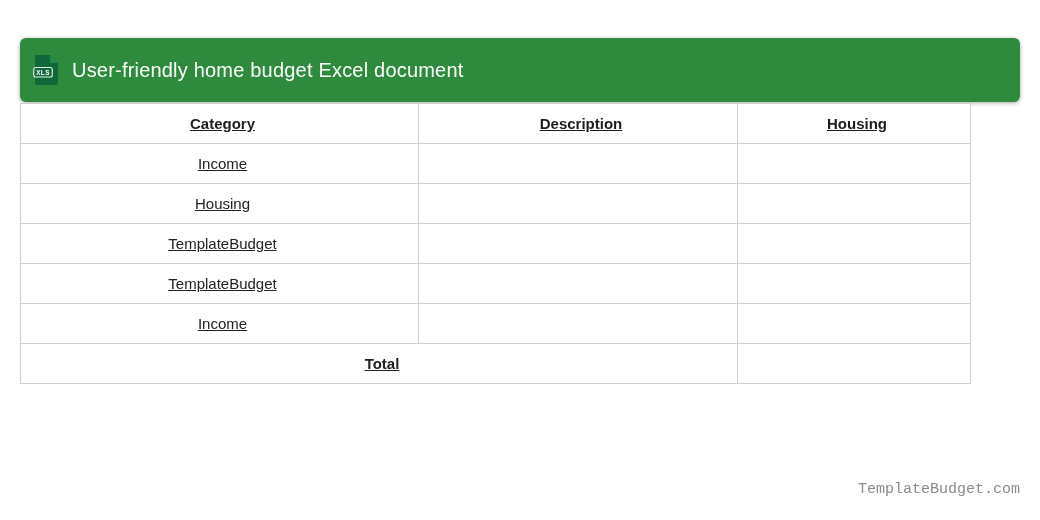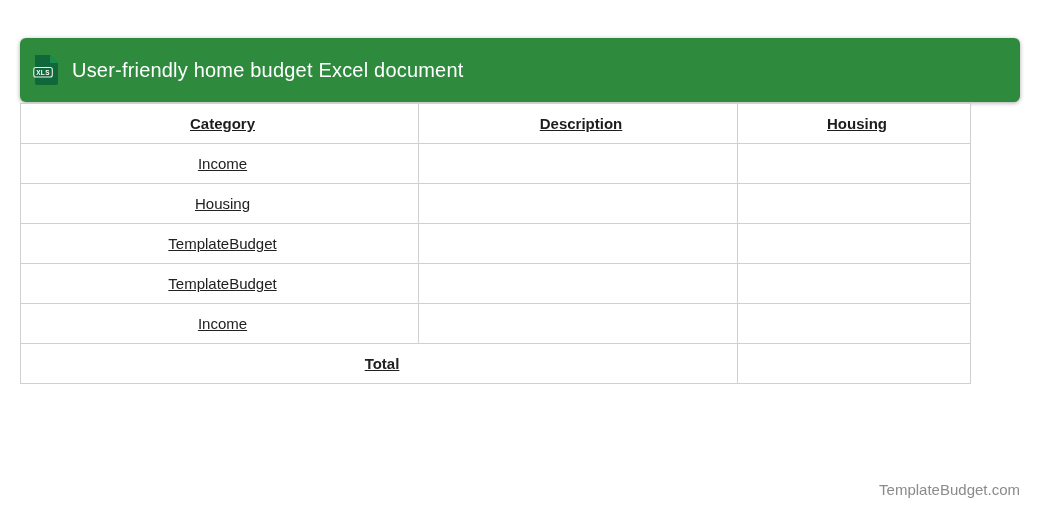--- a/index.html
+++ b/index.html
@@ -68,20 +68,21 @@
   }
 
   
   .footer-credit {
     position: absolute;
     top: 481px;
     right: 20px;
     font-size: 15px;
     color: #8b8b8b;
     text-decoration: none;
+    font-family: Liberation Mono, monospace;
   }
 </style>
 </head>
 <body>
 
 <div class="banner">
   <svg class="file-icon" viewBox="0 0 26 30" xmlns="http://www.w3.org/2000/svg" aria-hidden="true">
     <path d="M2 0 H17 L25 8 V28 Q25 30 23 30 H4 Q2 30 2 28 Z" fill="#10683a"></path>
     <path d="M17 0 L25 8 H17 Z" fill="#1c8c4e"></path>
     <rect x="0.8" y="12.5" width="18.5" height="9.5" rx="2" fill="#10683a" stroke="#e9f4ec" stroke-width="1.1"></rect>

